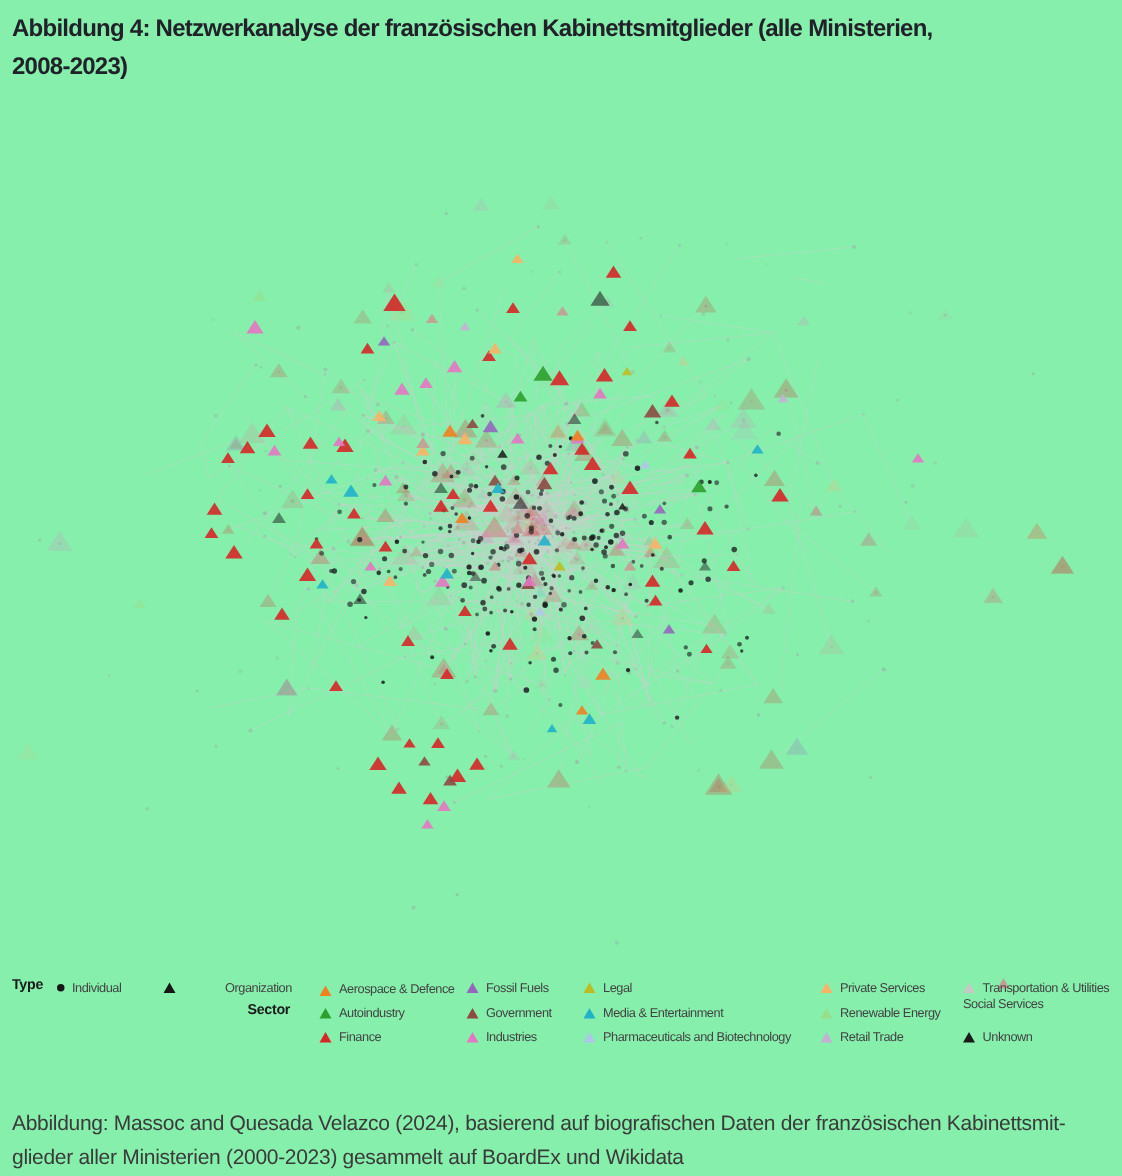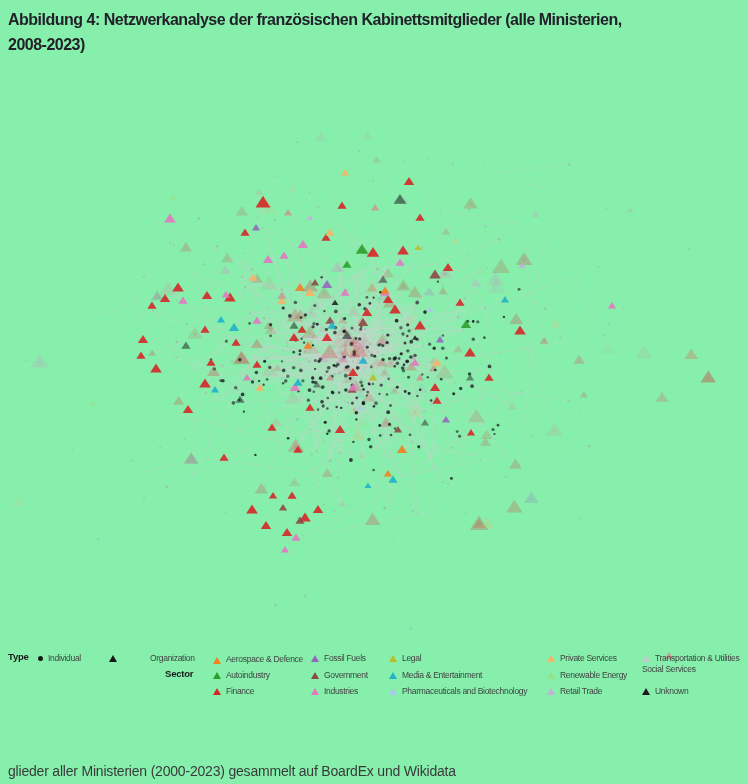--- a/index.html
+++ b/index.html
@@ -940,17 +940,17 @@
         <span class="lg-marker" style="width: 0px; height: 0px; border-left: 4.5px solid transparent; border-right: 4.5px solid transparent; border-bottom: 7.5px solid rgb(199, 199, 199);"></span>
         <span class="lg-text">Transportation &amp; Utilities</span>
       </div>
       <div class="lg-item" style="left: 642px; top: 39px; text-align: right;">
         <span class="lg-marker" style="width: 0px; height: 0px; border-left: 4.5px solid transparent; border-right: 4.5px solid transparent; border-bottom: 7.5px solid rgb(26, 26, 26);"></span>
         <span class="lg-text">Unknown</span>
       </div>
     </div>
 
   <div class="caption">
-    <br>
+    <span>Abbildung: Massoc and Quesada Velazco (2024), basierend auf biografischen Daten der französischen Kabinettsmit-</span><br>
     <span>glieder aller Ministerien (2000-2023) gesammelt auf BoardEx und Wikidata</span>
   </div>
 
 </div>
 
 </body></html>

